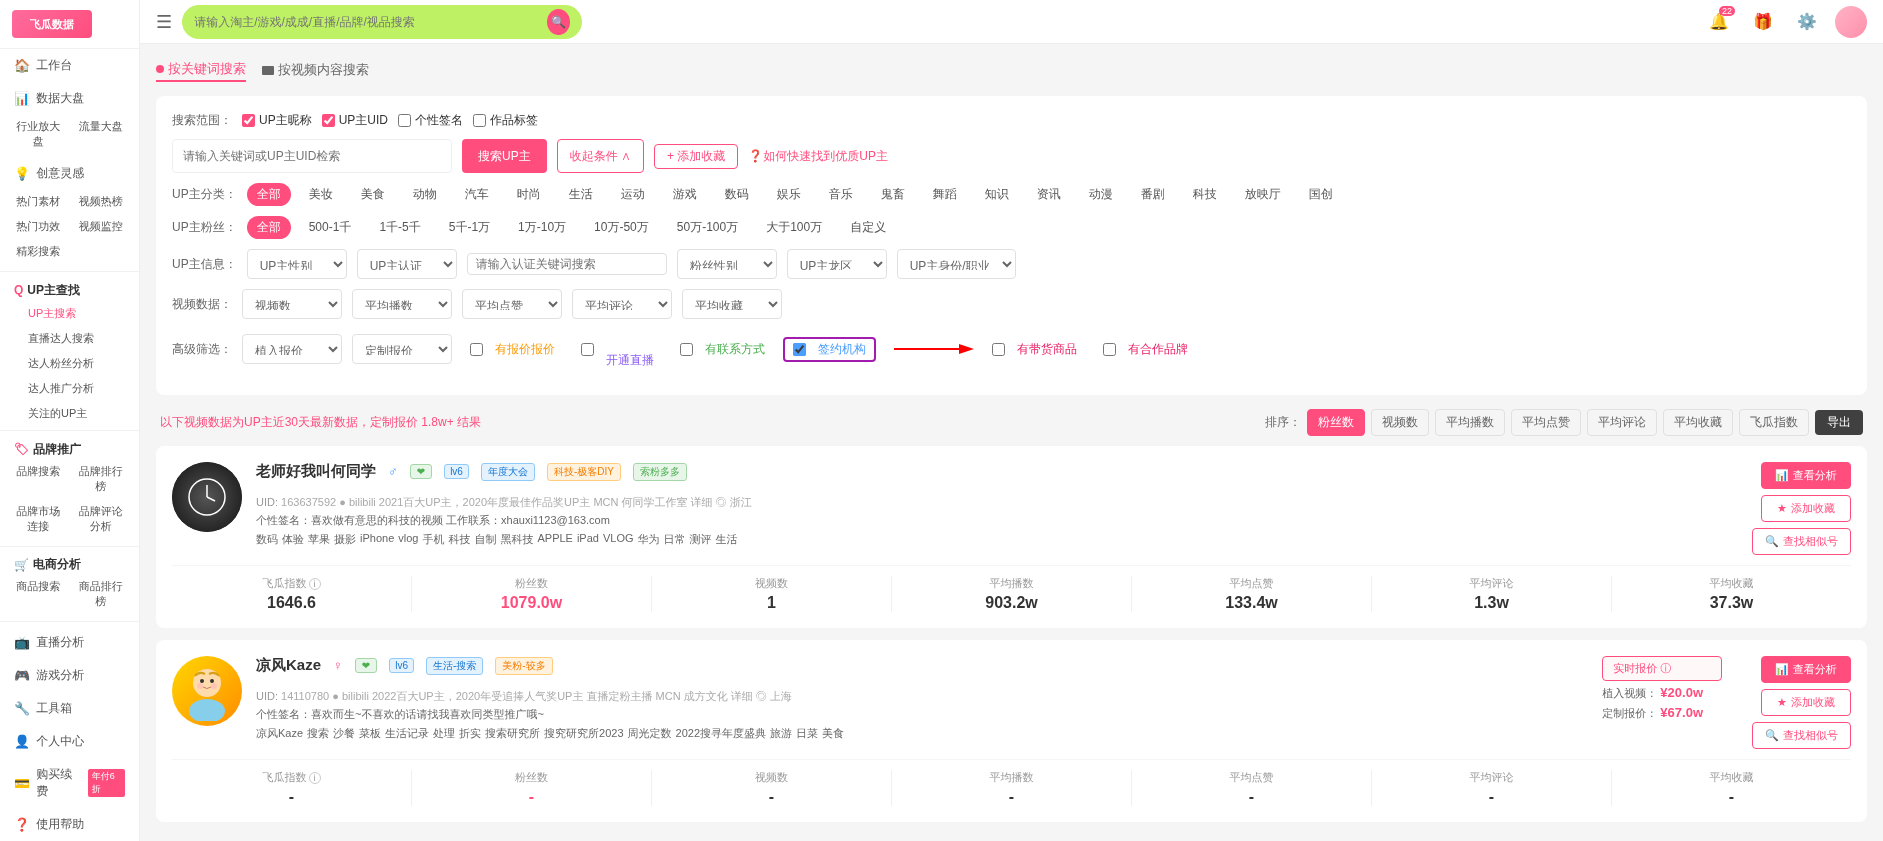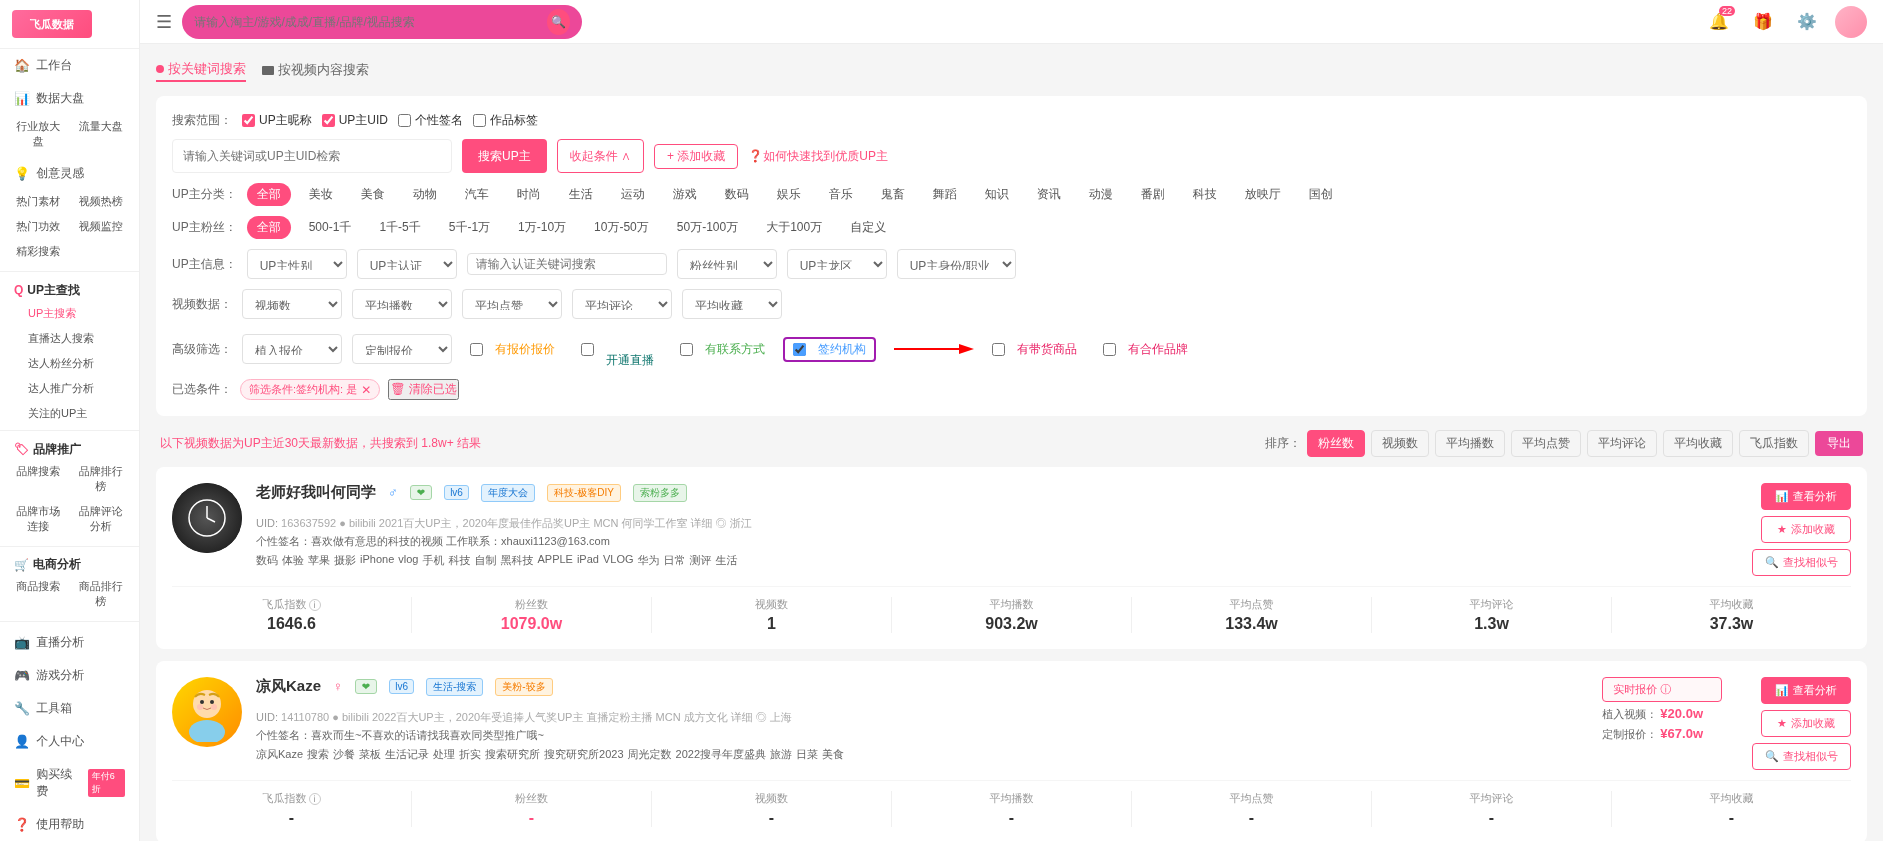--- a/index.html
+++ b/index.html
@@ -16,21 +16,21 @@
     .sidebar-divider { height: 1px; background: #f0f0f0; margin: 4px 0; }
     .sidebar-group-label { padding: 6px 14px 2px; font-size: 12px; color: #333; font-weight: bold; display: flex; align-items: center; gap: 4px; }
     .sidebar-group-label .menu-icon { color: #ff4d7e; }
     .sub-grid { display: grid; grid-template-columns: 1fr 1fr; gap: 2px; padding: 0 8px 4px; }
     .sub-grid-item { padding: 4px 6px; cursor: pointer; color: #555; font-size: 11px; text-align: center; border-radius: 3px; }
 
     
     .main-area { flex: 1; display: flex; flex-direction: column; overflow: hidden; }
     .top-nav { height: 44px; background: #fff; border-bottom: 1px solid #eee; display: flex; align-items: center; padding: 0 16px; gap: 10px; flex-shrink: 0; }
     .hamburger { font-size: 18px; cursor: pointer; color: #666; }
-    .search-bar { display: flex; align-items: center; background: #ec4899; border-radius: 20px; padding: 4px 12px; gap: 22px; flex: 1; max-width: 400px; }
+    .search-bar { display: flex; align-items: center; background: #bef264; border-radius: 20px; padding: 4px 12px; gap: 22px; flex: 1; max-width: 400px; }
     .search-input { border: none; background: transparent; outline: none; font-size: 12px; color: #333; width: 100%; }
     .search-btn { background: #ff4d7e; border: none; border-radius: 50%; width: 26px; height: 26px; display: flex; align-items: center; justify-content: center; cursor: pointer; color: white; font-size: 12px; }
     .top-nav-right { margin-left: auto; display: flex; align-items: center; gap: 12px; }
     .nav-icon-btn { width: 32px; height: 32px; border-radius: 50%; display: flex; align-items: center; justify-content: center; cursor: pointer; color: #666; font-size: 16px; position: relative; }
     .nav-badge { position: absolute; top: 0; right: 0; background: #ff4d7e; color: white; font-size: 9px; border-radius: 8px; padding: 0 3px; min-width: 14px; text-align: center; }
     .avatar { width: 32px; height: 32px; border-radius: 50%; background: linear-gradient(135deg, #ffb3c6, #ff8fab); cursor: pointer; }
 
     
     .content { flex: 1; overflow-y: auto; padding: 16px; }
 
@@ -76,21 +76,21 @@
     .clear-filters { color: #ff4d7e; cursor: pointer; font-size: 12px; display: flex; align-items: center; gap: 3px; }
 
     
     .result-header { display: flex; align-items: center; justify-content: space-between; margin-bottom: 10px; padding: 0 4px; }
     .result-count { font-size: 12px; color: #666; }
     .result-count span { color: #ff4d7e; }
     .sort-bar { display: flex; align-items: center; gap: 6px; }
     .sort-label { font-size: 12px; color: #666; }
     .sort-btn { padding: 4px 10px; border-radius: 4px; cursor: pointer; font-size: 12px; color: #666; background: #f5f5f5; border: 1px solid #e0e0e0; }
     .sort-btn.active { background: #ff4d7e; color: white; border-color: #ff4d7e; }
-    .export-btn { background: #ec4899; color: white; border: none; border-radius: 4px; padding: 4px 12px; cursor: pointer; font-size: 12px; }
+    .export-btn { background: #404040; color: white; border: none; border-radius: 4px; padding: 4px 12px; cursor: pointer; font-size: 12px; }
 
     
     .up-card { background: #fff; border-radius: 8px; padding: 16px; margin-bottom: 12px; position: relative; }
     .up-card-header { display: flex; gap: 14px; }
     .up-avatar { width: 70px; height: 70px; border-radius: 50%; background: #222; flex-shrink: 0; overflow: hidden; display: flex; align-items: center; justify-content: center; }
     .up-avatar-inner { width: 100%; height: 100%; background: radial-gradient(circle, #444, #111); border-radius: 50%; display: flex; align-items: center; justify-content: center; }
     .up-info { flex: 1; }
     .up-name-row { display: flex; align-items: center; gap: 12px; margin-bottom: 4px; flex-wrap: wrap; }
     .up-name { font-size: 15px; font-weight: bold; color: #333; }
     .gender-icon { font-size: 13px; }
@@ -359,21 +359,21 @@
         <span class="filter-label">高级筛选：</span>
         <select class="filter-select"><option>植入报价</option></select>
         <select class="filter-select"><option>定制报价</option></select>
 
         <label class="adv-checkbox">
           <input type="checkbox" style="">
           <span style="color:#f90;font-size:12px;">有报价报价</span>
         </label>
         <label class="adv-checkbox">
           <input type="checkbox" style="">
-          <span style="color:#0f766e;font-size:12px;margin-top:23px;">开通直播</span>
+          <span style="color:#8b5cf6;font-size:12px;margin-top:23px;">开通直播</span>
         </label>
         <label class="adv-checkbox">
           <input type="checkbox" style="">
           <span style="color:#4caf50;font-size:12px;">有联系方式</span>
         </label>
 
         <div style="display:inline-flex;align-items:center;gap:4px;border:2px solid #a21caf;border-radius:4px;padding:2px 8px;background:#fff;">
           <label class="adv-checkbox" style="padding:0;">
             <input type="checkbox" checked="" style="accent-color: rgb(74, 158, 255);">
             <span style="color:#4a9eff;font-size:12px;">签约机构</span>
@@ -390,33 +390,25 @@
         <label class="adv-checkbox">
           <input type="checkbox" style="">
           <span style="color:#e91e63;font-size:12px;">有带货商品</span>
         </label>
         <label class="adv-checkbox">
           <input type="checkbox" style="">
           <span style="color:#e91e63;font-size:12px;">有合作品牌</span>
         </label>
       </div>
 
-      <div class="active-filters">
-        <span class="filter-label">已选条件：</span>
-        <div class="filter-tag">
-          <span>筛选条件:签约机构: 是</span>
-          <span class="filter-tag-close">✕</span>
-        </div>
-        <button class="clear-filters">🗑 清除已选</button>
-      </div>
     </div>
 
     <div class="result-header">
       <span class="result-count">
-        <span>以下视频数据为UP主近30天最新数据，共搜索到 1.8w+ 结果</span>
+        <span>以下视频数据为UP主近30天最新数据，定制报价 1.8w+ 结果</span>
       </span>
       <div class="sort-bar">
         <span class="sort-label">排序：</span>
         <button class="sort-btn active">粉丝数</button>
         <button class="sort-btn">视频数</button>
         <button class="sort-btn">平均播数</button>
         <button class="sort-btn">平均点赞</button>
         <button class="sort-btn">平均评论</button>
         <button class="sort-btn">平均收藏</button>
         <button class="sort-btn">飞瓜指数</button>

